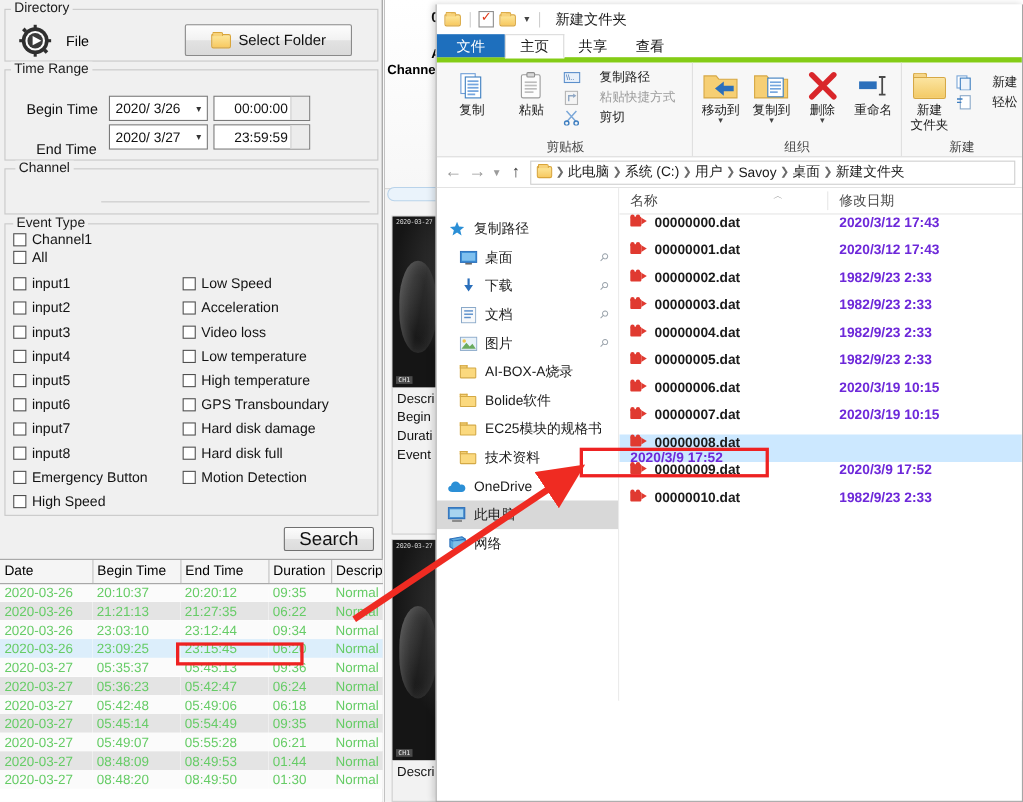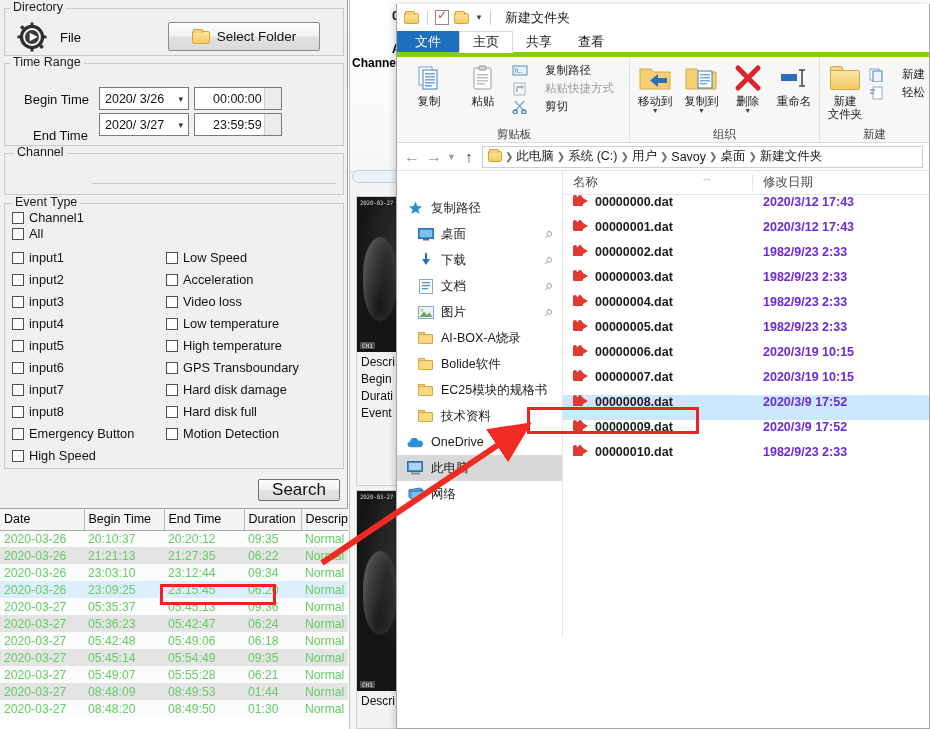--- a/index.html
+++ b/index.html
@@ -245,21 +245,21 @@
 
   #fileArea { flex: 1; background: #fff; position: relative; overflow: hidden; }
   #colHeader {
     height: 24px; display: flex; align-items: center; font-size: 12.5px;
     color: #4a4a4a; border-bottom: 1px solid #e6e6e6; position: relative;
   }
   #colHeader .ch { padding-left: 10px; }
   #colHeader .chName { width: 190px; border-right: 1px solid #e6e6e6; }
   #colHeader .sortMark { position: absolute; left: 140px; top: 1px; font-size: 9px; color: #8a8a8a; }
   .fileRow { height: 25px; display: flex; align-items: flex-start; font-size: 12.5px; color: #1b1b1b; font-weight: bold; }
-  .fileRow.selected { background: #cce8ff; }
+  .fileRow.selected { background: #cce8ff; flex-direction: column; }
   .fileRow .fname { width: 190px; display: flex; align-items: center; gap: 7px; padding-left: 10px; }
   .fileRow .fdate { padding-left: 10px; color: #6d28d9; }
   .vidIcon { width: 15px; height: 12px; position: relative; flex: none; }
   .vidIcon .body { position: absolute; left: 0; top: 1px; width: 10px; height: 9px; background: #e03a30; border-radius: 1px; }
   .vidIcon .lens1 { position: absolute; left: 0px; top: -1px; width: 4px; height: 4px; background: #e03a30; border-radius: 50%; }
   .vidIcon .lens2 { position: absolute; left: 5px; top: -1px; width: 4px; height: 4px; background: #e03a30; border-radius: 50%; }
   .vidIcon .horn { position: absolute; left: 10px; top: 2px; width: 0; height: 0;
     border-top: 3px solid transparent; border-bottom: 3px solid transparent; border-left: 5px solid #e03a30; }
 
   #statusBar {

